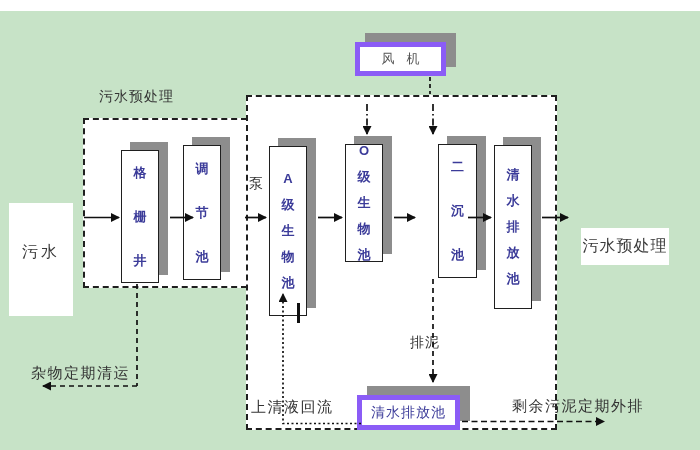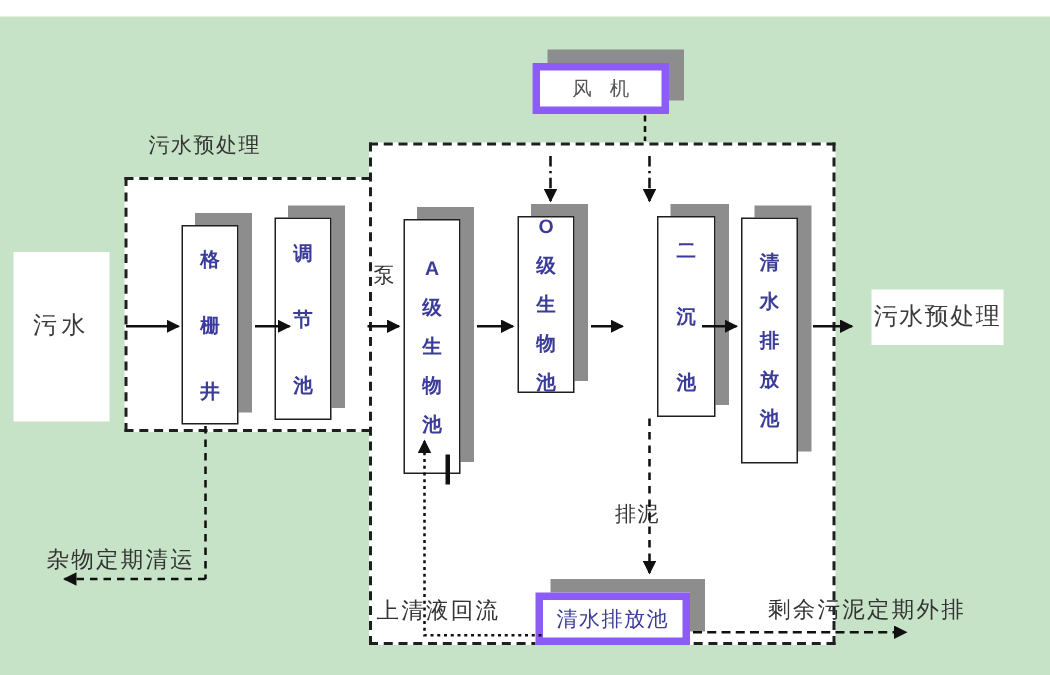--- a/index.html
+++ b/index.html
@@ -31,21 +31,21 @@
   
   .hbox{
     background:#ffffff;border:5px solid #8b5cf6;box-sizing:border-box;
     box-shadow:10px -9px 0 #8d8d8d;z-index:10;
     display:flex;align-items:center;justify-content:center;
   }
   
   .plain{
     background:#ffffff;z-index:3;
     display:flex;align-items:center;justify-content:center;
-    font-size:16px;letter-spacing:3px;color:#3a3a3a;
+    font-size:16px;letter-spacing:3px;color:#3a3a3a;margin-top:35px;
   }
   .fan-text{font-size:13px;letter-spacing:12px;text-indent:12px;color:#555555;}
   .dig-text{font-size:14px;letter-spacing:1px;color:#3b3b99;}
   .lbl{z-index:12;font-size:14px;color:#333333;white-space:nowrap;}
   .lbl.big{font-size:15px;letter-spacing:1.5px;}
   #wires{left:0;top:0;width:700px;height:450px;z-index:30;pointer-events:none;}
 </style>
 </head>
 <body>
 

